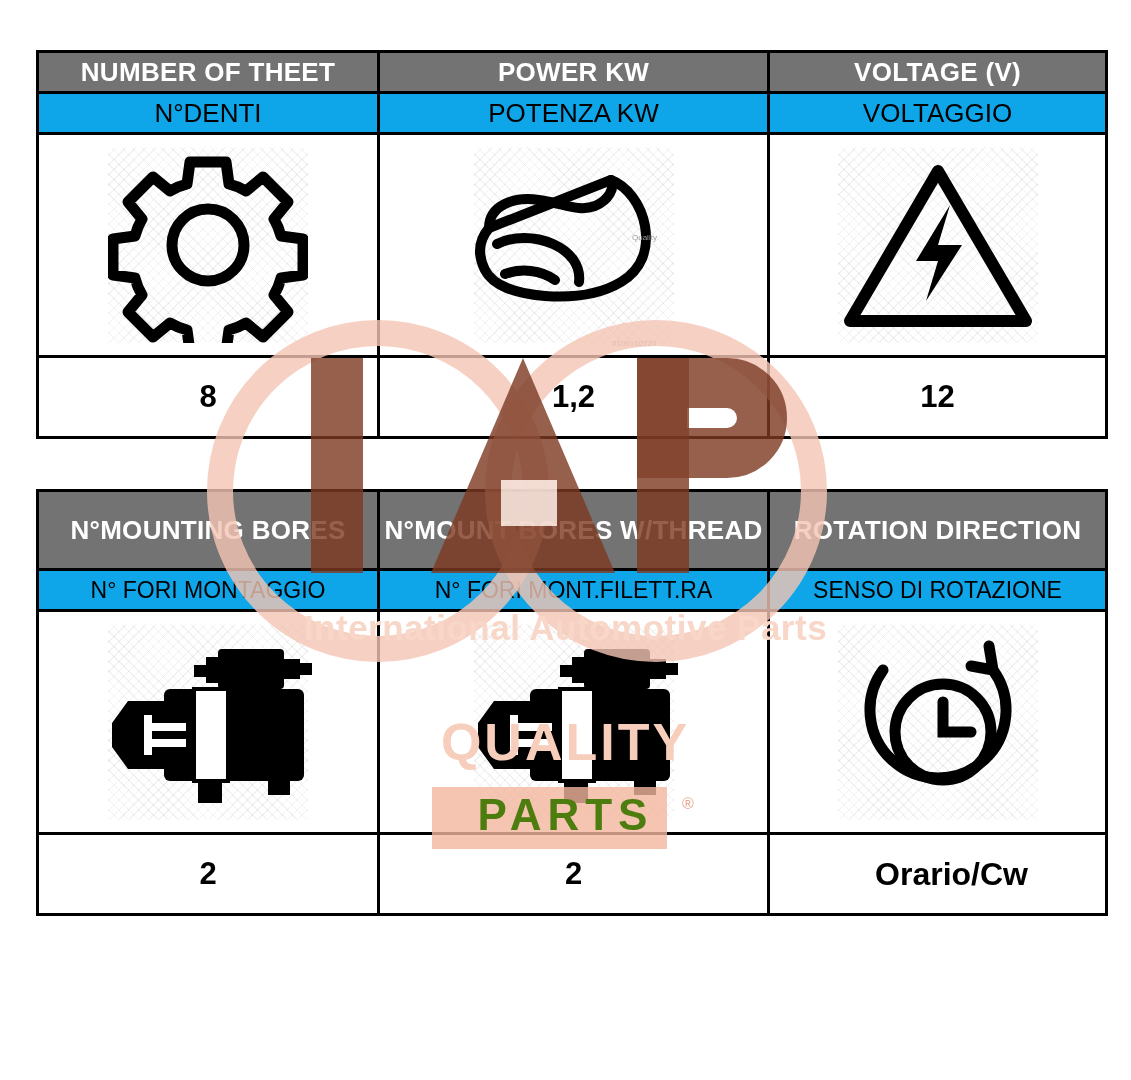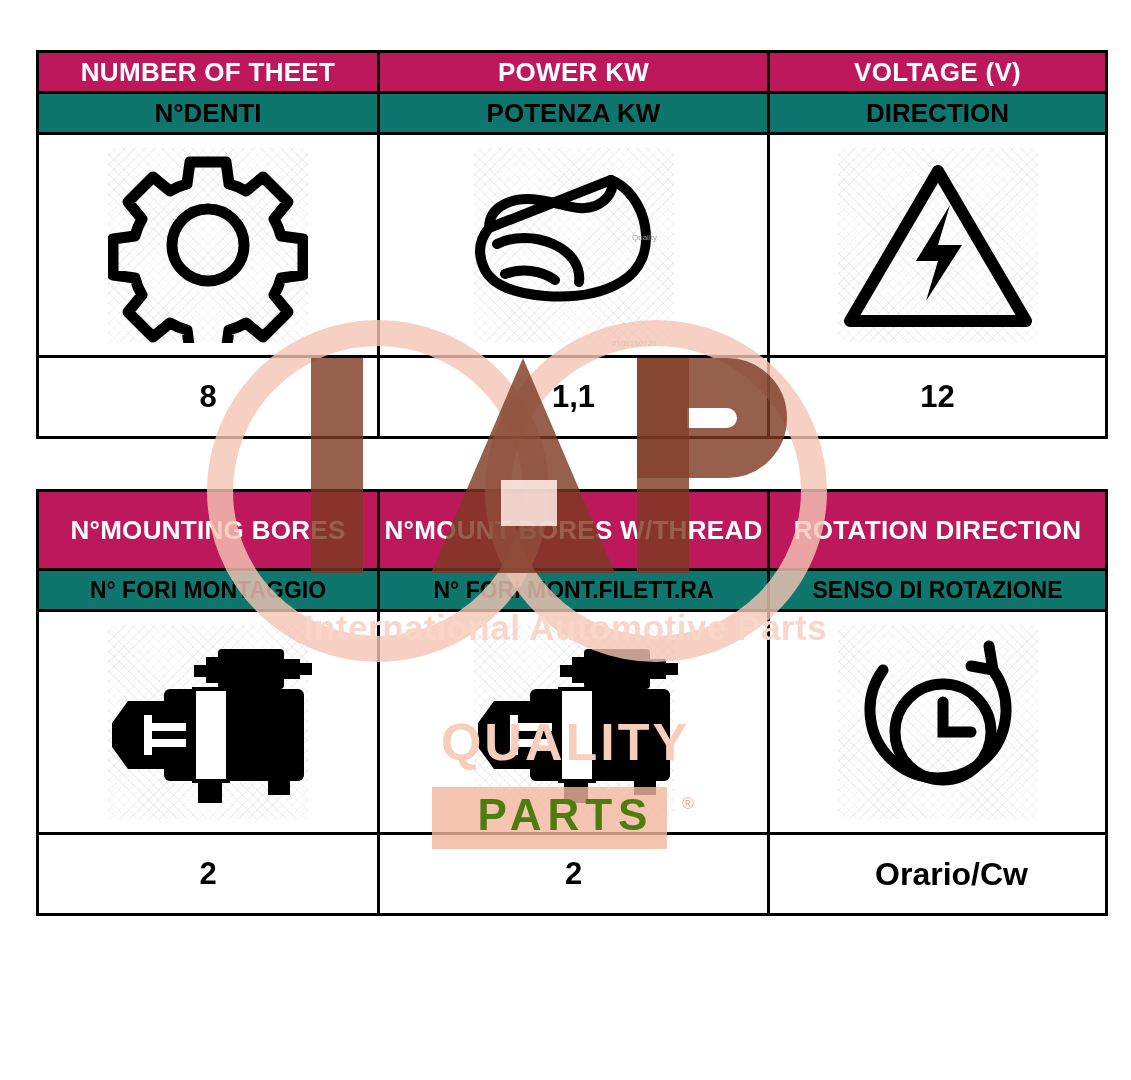--- a/index.html
+++ b/index.html
@@ -157,31 +157,31 @@
   .tbl td {
     border: 3px solid #000;
     text-align: center;
     vertical-align: middle;
     padding: 0;
   }
   #table-top  { left: 36px; top: 50px;  width: 1060px; }
   #table-bot  { left: 36px; top: 489px; width: 1060px; }
 
   .hdr-en {
-    background: #be185d;
+    background: #737373;
     color: #fff;
     font-weight: bold;
     font-size: 26px;
     letter-spacing: .3px;
     height: 38px;
   }
   .hdr-it {
-    background: #0f766e;
+    background: #0ea5e9;
     color: #000;
-    font-weight: bold;
+    font-weight: normal;
     font-size: 26px;
     height: 38px;
   }
   .hdr-it.small {
     font-size: 23px;
   }
   .icon-cell {
     height: 220px;
     background: #fff;
     position: relative;
@@ -262,21 +262,21 @@
   <table class="tbl" id="table-top">
     <tbody>
         <tr>
       <td class="hdr-en" style="width:338px">NUMBER OF THEET</td>
       <td class="hdr-en" style="width:387px">POWER KW</td>
       <td class="hdr-en" style="width:335px">VOLTAGE (V)</td>
     </tr>
     <tr>
       <td class="hdr-it">N°DENTI</td>
       <td class="hdr-it">POTENZA KW</td>
-      <td class="hdr-it">DIRECTION</td>
+      <td class="hdr-it">VOLTAGGIO</td>
     </tr>
     <tr>
       <td class="icon-cell">
         <div class="icon-wrap">
           <div class="hatch"></div>
           <svg width="200" height="195" viewBox="0 0 200 195">
             <g fill="none" stroke="#000" stroke-width="11" stroke-linejoin="round">
               <path d="M82 14 h36 l3 22 a64 64 0 0 1 17 7 l17-14 l25 25 l-14 17 a64 64 0 0 1 7 17 l22 3 v36 l-22 3 a64 64 0 0 1 -7 17 l14 17 l-25 25 l-17-14 a64 64 0 0 1 -17 7 l-3 22 h-36 l-3-22 a64 64 0 0 1 -17-7 l-17 14 l-25-25 l14-17 a64 64 0 0 1 -7-17 l-22-3 v-36 l22-3 a64 64 0 0 1 7-17 l-14-17 l25-25 l17 14 a64 64 0 0 1 17-7 z"></path>
               <circle cx="100" cy="97" r="36"></circle>
             </g>
@@ -303,21 +303,21 @@
           <div class="hatch"></div>
           <svg width="200" height="185" viewBox="0 0 200 185">
             <path d="M100 18 L188 168 H12 Z" fill="none" stroke="#000" stroke-width="12" stroke-linejoin="round"></path>
             <path d="M112 52 L78 108 H100 L88 148 L124 92 H100 Z" fill="#000"></path>
           </svg>
         </div>
       </td>
     </tr>
     <tr>
       <td class="val-cell">8</td>
-      <td class="val-cell">1,1</td>
+      <td class="val-cell">1,2</td>
       <td class="val-cell">12</td>
     </tr>
   </tbody>
     </table>
 
   <table class="tbl" id="table-bot">
     <tbody>
         <tr>
       <td class="hdr-en" style="width:338px;height:76px">N°MOUNTING BORES</td>
       <td class="hdr-en" style="width:387px;height:76px">N°MOUNT BORES W/THREAD</td>

